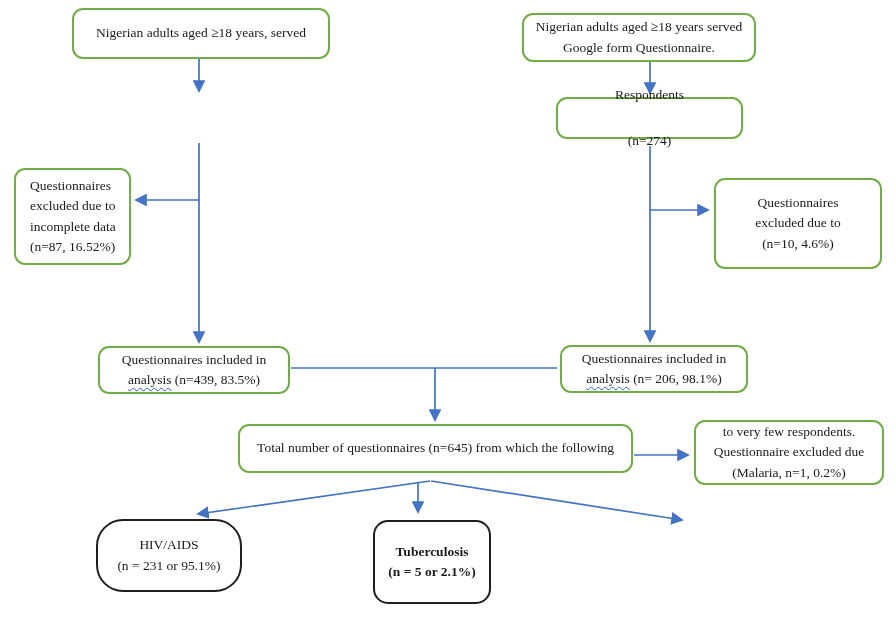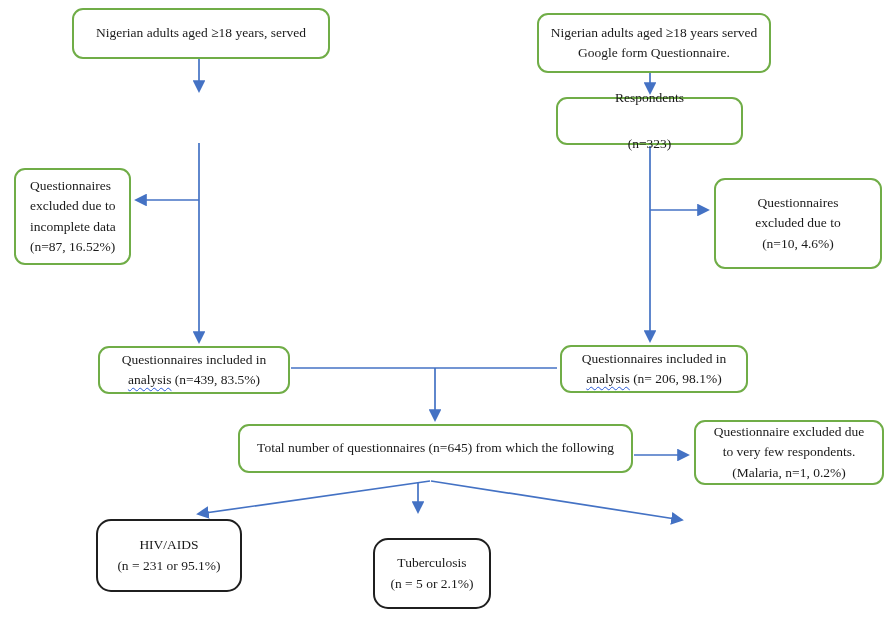--- a/index.html
+++ b/index.html
@@ -71,29 +71,29 @@
     <line class="connector" x1="634" y1="455" x2="688" y2="455" marker-end="url(#arrow)"></line>
     <line class="connector" x1="430" y1="481" x2="198" y2="514" marker-end="url(#arrow)"></line>
     <line class="connector" x1="418" y1="482" x2="418" y2="512" marker-end="url(#arrow)"></line>
     <line class="connector" x1="431" y1="481" x2="682" y2="520" marker-end="url(#arrow)"></line>
   </svg>
 
   <div class="box" style="left:72px;top:8px;width:258px;height:51px;">
     <div><span>Nigerian adults aged ≥18 years, served</span></div>
   </div>
 
-  <div class="box" style="left:537px;top:13px;width:234px;height:60px;">
+  <div class="box" style="left:522px;top:13px;width:234px;height:49px;">
     <div><span>Nigerian adults aged ≥18 years served</span></div>
     <div><span>Google form Questionnaire.</span></div>
   </div>
 
 
-  <div class="box" style="left:556px;top:97px;width:187px;height:48px;gap:25px;">
+  <div class="box" style="left:556px;top:97px;width:187px;height:42px;gap:25px;">
     <div><span>Respondents</span></div>
-    <div><span>(n=323)</span></div>
+    <div><span>(n=274)</span></div>
   </div>
 
   <div class="box left-align" style="left:14px;top:168px;width:117px;height:97px;">
     <div><span>Questionnaires</span></div>
     <div><span>excluded due to</span></div>
     <div><span>incomplete data</span></div>
     <div><span>(n=87, 16.52%)</span></div>
   </div>
 
   <div class="box" style="left:714px;top:178px;width:168px;height:91px;">
@@ -110,29 +110,29 @@
   <div class="box" style="left:560px;top:345px;width:188px;height:48px;">
     <div><span>Questionnaires included in</span></div>
     <div><span class="wavy">analysis</span><span> (n= 206, 98.1%)</span></div>
   </div>
 
   <div class="box" style="left:238px;top:424px;width:395px;height:49px;">
     <div><span>Total number of questionnaires (n=645) from which the following</span></div>
   </div>
 
   <div class="box" style="left:694px;top:420px;width:190px;height:65px;">
+    <div><span>to very few respondents.</span></div>
     <div><span>Questionnaire excluded due</span></div>
-    <div><span>to very few respondents.</span></div>
     <div><span>(Malaria, n=1, 0.2%)</span></div>
   </div>
 
-  <div class="box black" style="left:96px;top:519px;width:146px;height:73px;">
+  <div class="box black" style="left:96px;top:519px;width:146px;height:73px;border-radius:27px;">
     <div><span>HIV/AIDS</span></div>
     <div><span>(n = 231 or 95.1%)</span></div>
   </div>
 
-  <div class="box black" style="left:373px;top:538px;width:118px;height:71px;">
+  <div class="box black" style="left:373px;top:520px;width:118px;height:84px;font-weight:bold;">
     <div><span>Tuberculosis</span></div>
     <div><span>(n = 5 or 2.1%)</span></div>
   </div>
 
 
 </div>
 
 </body></html>

